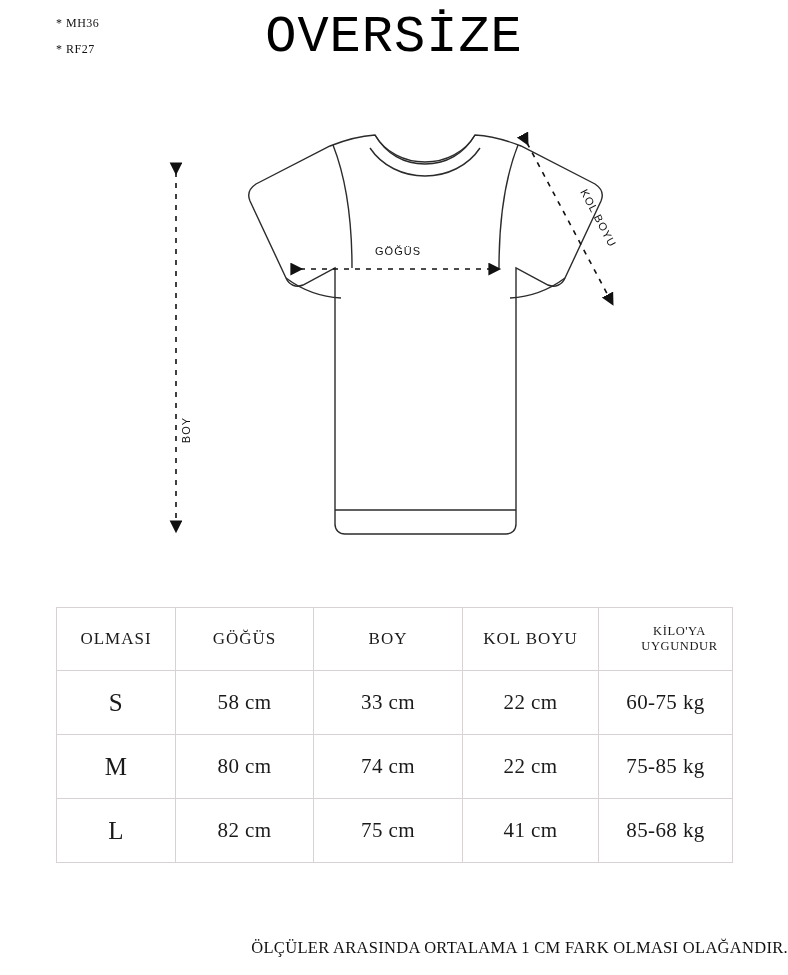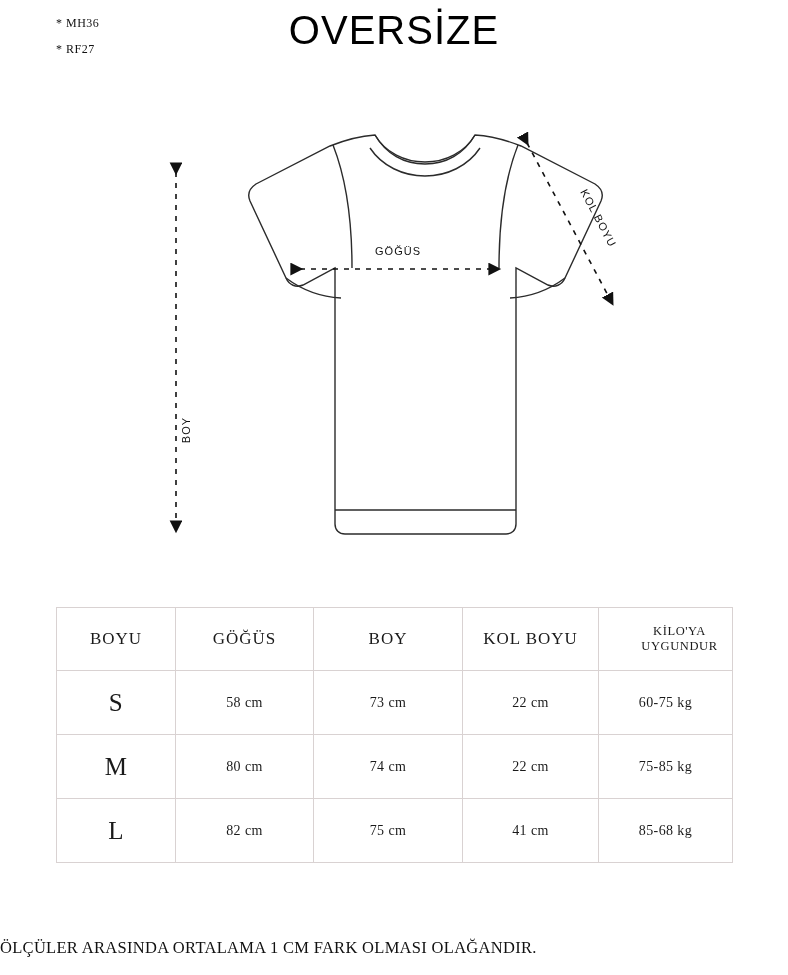--- a/index.html
+++ b/index.html
@@ -26,22 +26,22 @@
     line-height: 26px;
     letter-spacing: 0.5px;
     color: #111;
   }
   .title {
     position: absolute;
     left: 0;
     right: 0;
     top: 8px;
     text-align: center;
-    font-family: Liberation Sans, sans-serif;
-    font-size: 40px;
+    font-family: Liberation Mono, monospace;
+    font-size: 52px;
     letter-spacing: 1px;
     color: #000;
     font-weight: 400;
   }
 
   
   .illustration {
     position: absolute;
     left: 0;
     top: 100px;
@@ -73,39 +73,39 @@
     letter-spacing: 1px;
   }
   .size-table thead th.small {
     font-size: 12.5px;
     line-height: 15px;
     letter-spacing: 0.6px;
     padding-left: 28px;
   }
   .size-table tbody td {
     height: 63px;
-    font-size: 14px;
+    font-size: 21px;
     letter-spacing: 0.4px;
   }
   .size-table tbody td.size-label {
     font-size: 25px;
   }
   col.c1 { width: 119px; }
   col.c2 { width: 138px; }
   col.c3 { width: 149px; }
   col.c4 { width: 136px; }
   col.c5 { width: 134px; }
 
   
   .footnote {
     position: absolute;
     left: 0;
     right: 0;
     top: 938px;
-    text-align: left;
+    text-align: right;
     font-family: "Liberation Serif", serif;
     font-size: 16.5px;
     letter-spacing: 0.3px;
     color: #111;
   }
 
   .lbl {
     font-family: "Liberation Sans", sans-serif;
     font-size: 11px;
     letter-spacing: 1px;
@@ -184,35 +184,35 @@
 <table class="size-table">
   <colgroup>
     <col class="c1">
       <col class="c2">
       <col class="c3">
       <col class="c4">
       <col class="c5">
   </colgroup>
   <thead>
     <tr>
-      <th>BOYU</th>
+      <th>OLMASI</th>
       <th>GÖĞÜS</th>
       <th>BOY</th>
       <th>KOL BOYU</th>
       <th class="small">
         <div>KİLO'YA</div>
         <div>UYGUNDUR</div>
       </th>
     </tr>
   </thead>
   <tbody>
     <tr>
       <td class="size-label">S</td>
       <td>58 cm</td>
-      <td>73 cm</td>
+      <td>33 cm</td>
       <td>22  cm</td>
       <td>60-75 kg</td>
     </tr>
     <tr>
       <td class="size-label">M</td>
       <td>80 cm</td>
       <td>74 cm</td>
       <td>22 cm</td>
       <td>75-85 kg</td>
     </tr>

